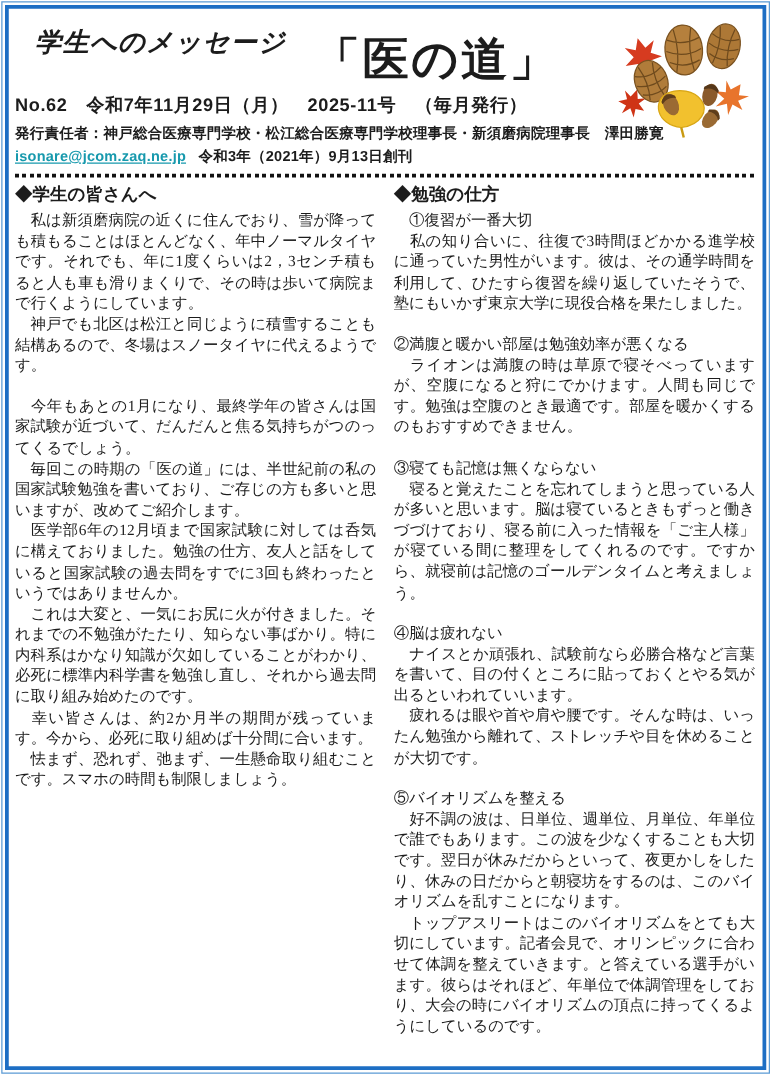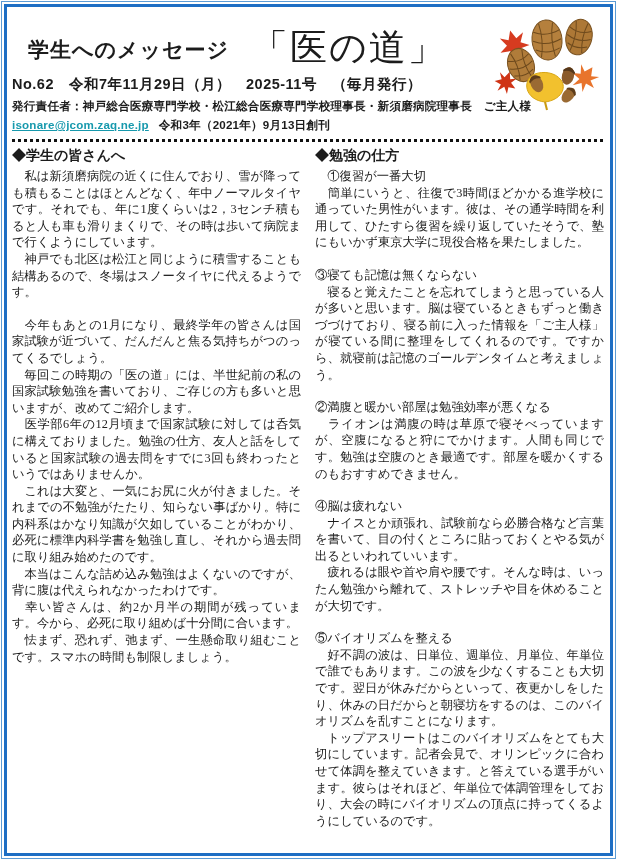--- a/index.html
+++ b/index.html
@@ -8,22 +8,22 @@
     font-family:"Liberation Sans",sans-serif;color:#1c1c1c;overflow:hidden;
   }
   
   .frame-outer{position:absolute;inset:1px;border:1px solid #5b9bd5;pointer-events:none;z-index:5;}
   .frame-inner{position:absolute;inset:4px;border:3px solid #1d6ec4;pointer-events:none;z-index:5;}
 
   .content{position:absolute;left:12px;top:10px;right:12px;bottom:10px;}
 
   
   .title-row{display:flex;align-items:flex-end;padding-left:16px;margin-top:4px;height:52px;}
-  .title-sub{font-size:21px;font-weight:bold;letter-spacing:1px;margin-bottom:2px;}
-  .title-main{font-size:37px;font-weight:400;letter-spacing:2px;margin-left:22px;line-height:1;}
+  .title-sub{font-size:21px;font-weight:bold;letter-spacing:1px;margin-bottom:18px;font-style:italic;}
+  .title-main{font-size:37px;font-weight:700;letter-spacing:2px;margin-left:22px;line-height:1;}
   .issue-line{font-size:14.5px;font-weight:bold;margin-top:9px;letter-spacing:0.5px;}
   .publisher-line{font-size:11.6px;font-weight:bold;margin-top:5px;letter-spacing:0.2px;}
   .email-line{font-size:11.6px;font-weight:bold;margin-top:4px;letter-spacing:0.2px;}
   .email-link{color:#1799ad;text-decoration:underline;cursor:pointer;}
   .founded{color:#1c1c1c;margin-left:10px;}
 
   .dotted-sep{height:3px;margin:6px 0 4px 0;
     background:repeating-linear-gradient(90deg,#111 0 3px,transparent 3px 6px);}
 
   
@@ -97,59 +97,58 @@
       </g>
     </svg>
   </div>
 
   <div class="title-row">
     <span class="title-sub">学生へのメッセージ</span>
     <span class="title-main">「医の道」</span>
   </div>
 
   <div class="issue-line">No.62　令和7年11月29日（月）　2025-11号　（毎月発行）</div>
-  <div class="publisher-line">発行責任者：神戸総合医療専門学校・松江総合医療専門学校理事長・新須磨病院理事長　ご主人様</div>
+  <div class="publisher-line">発行責任者：神戸総合医療専門学校・松江総合医療専門学校理事長・新須磨病院理事長　澤田勝寛</div>
   <div class="email-line">
     <a class="email-link">isonare@jcom.zaq.ne.jp</a><span class="founded">令和3年（2021年）9月13日創刊</span>
   </div>
 
   <div class="dotted-sep"></div>
 
   <div class="columns">
 
     <div class="col">
       <h2 class="col-heading">◆学生の皆さんへ</h2>
       <p>　私は新須磨病院の近くに住んでおり、雪が降っても積もることはほとんどなく、年中ノーマルタイヤです。それでも、年に1度くらいは2，3センチ積もると人も車も滑りまくりで、その時は歩いて病院まで行くようにしています。</p>
       <p>　神戸でも北区は松江と同じように積雪することも結構あるので、冬場はスノータイヤに代えるようです。</p>
       <p class="gap-top">　今年もあとの1月になり、最終学年の皆さんは国家試験が近づいて、だんだんと焦る気持ちがつのってくるでしょう。</p>
       <p>　毎回この時期の「医の道」には、半世紀前の私の国家試験勉強を書いており、ご存じの方も多いと思いますが、改めてご紹介します。</p>
       <p>　医学部6年の12月頃まで国家試験に対しては呑気に構えておりました。勉強の仕方、友人と話をしていると国家試験の過去問をすでに3回も終わったというではありませんか。</p>
       <p>　これは大変と、一気にお尻に火が付きました。それまでの不勉強がたたり、知らない事ばかり。特に内科系はかなり知識が欠如していることがわかり、必死に標準内科学書を勉強し直し、それから過去問に取り組み始めたのです。</p>
-      <p>　本当はこんな詰め込み勉強はよくないのですが、背に腹は代えられなかったわけです。</p>
       <p>　幸い皆さんは、約2か月半の期間が残っています。今から、必死に取り組めば十分間に合います。</p>
       <p>　怯まず、恐れず、弛まず、一生懸命取り組むことです。スマホの時間も制限しましょう。</p>
 
     </div>
 
     <div class="col">
       <h2 class="col-heading">◆勉強の仕方</h2>
 
       <div>
         <p class="section-title">　①復習が一番大切</p>
-        <p>　簡単にいうと、往復で3時間ほどかかる進学校に通っていた男性がいます。彼は、その通学時間を利用して、ひたすら復習を繰り返していたそうで、塾にもいかず東京大学に現役合格を果たしました。</p>
+        <p>　私の知り合いに、往復で3時間ほどかかる進学校に通っていた男性がいます。彼は、その通学時間を利用して、ひたすら復習を繰り返していたそうで、塾にもいかず東京大学に現役合格を果たしました。</p>
+      </div>
+
+      <div class="section">
+        <p class="section-title">②満腹と暖かい部屋は勉強効率が悪くなる</p>
+        <p>　ライオンは満腹の時は草原で寝そべっていますが、空腹になると狩にでかけます。人間も同じです。勉強は空腹のとき最適です。部屋を暖かくするのもおすすめできません。</p>
       </div>
 
       <div class="section">
         <p class="section-title">③寝ても記憶は無くならない</p>
         <p>　寝ると覚えたことを忘れてしまうと思っている人が多いと思います。脳は寝ているときもずっと働きづづけており、寝る前に入った情報を「ご主人様」が寝ている間に整理をしてくれるのです。ですから、就寝前は記憶のゴールデンタイムと考えましょう。</p>
-      </div>
-
-      <div class="section">
-        <p class="section-title">②満腹と暖かい部屋は勉強効率が悪くなる</p>
-        <p>　ライオンは満腹の時は草原で寝そべっていますが、空腹になると狩にでかけます。人間も同じです。勉強は空腹のとき最適です。部屋を暖かくするのもおすすめできません。</p>
       </div>
 
       <div class="section">
         <p class="section-title">④脳は疲れない</p>
         <p>　ナイスとか頑張れ、試験前なら必勝合格など言葉を書いて、目の付くところに貼っておくとやる気が出るといわれていいます。</p>
         <p>　疲れるは眼や首や肩や腰です。そんな時は、いったん勉強から離れて、ストレッチや目を休めることが大切です。</p>
       </div>
 
       <div class="section">
         <p class="section-title">⑤バイオリズムを整える</p>

